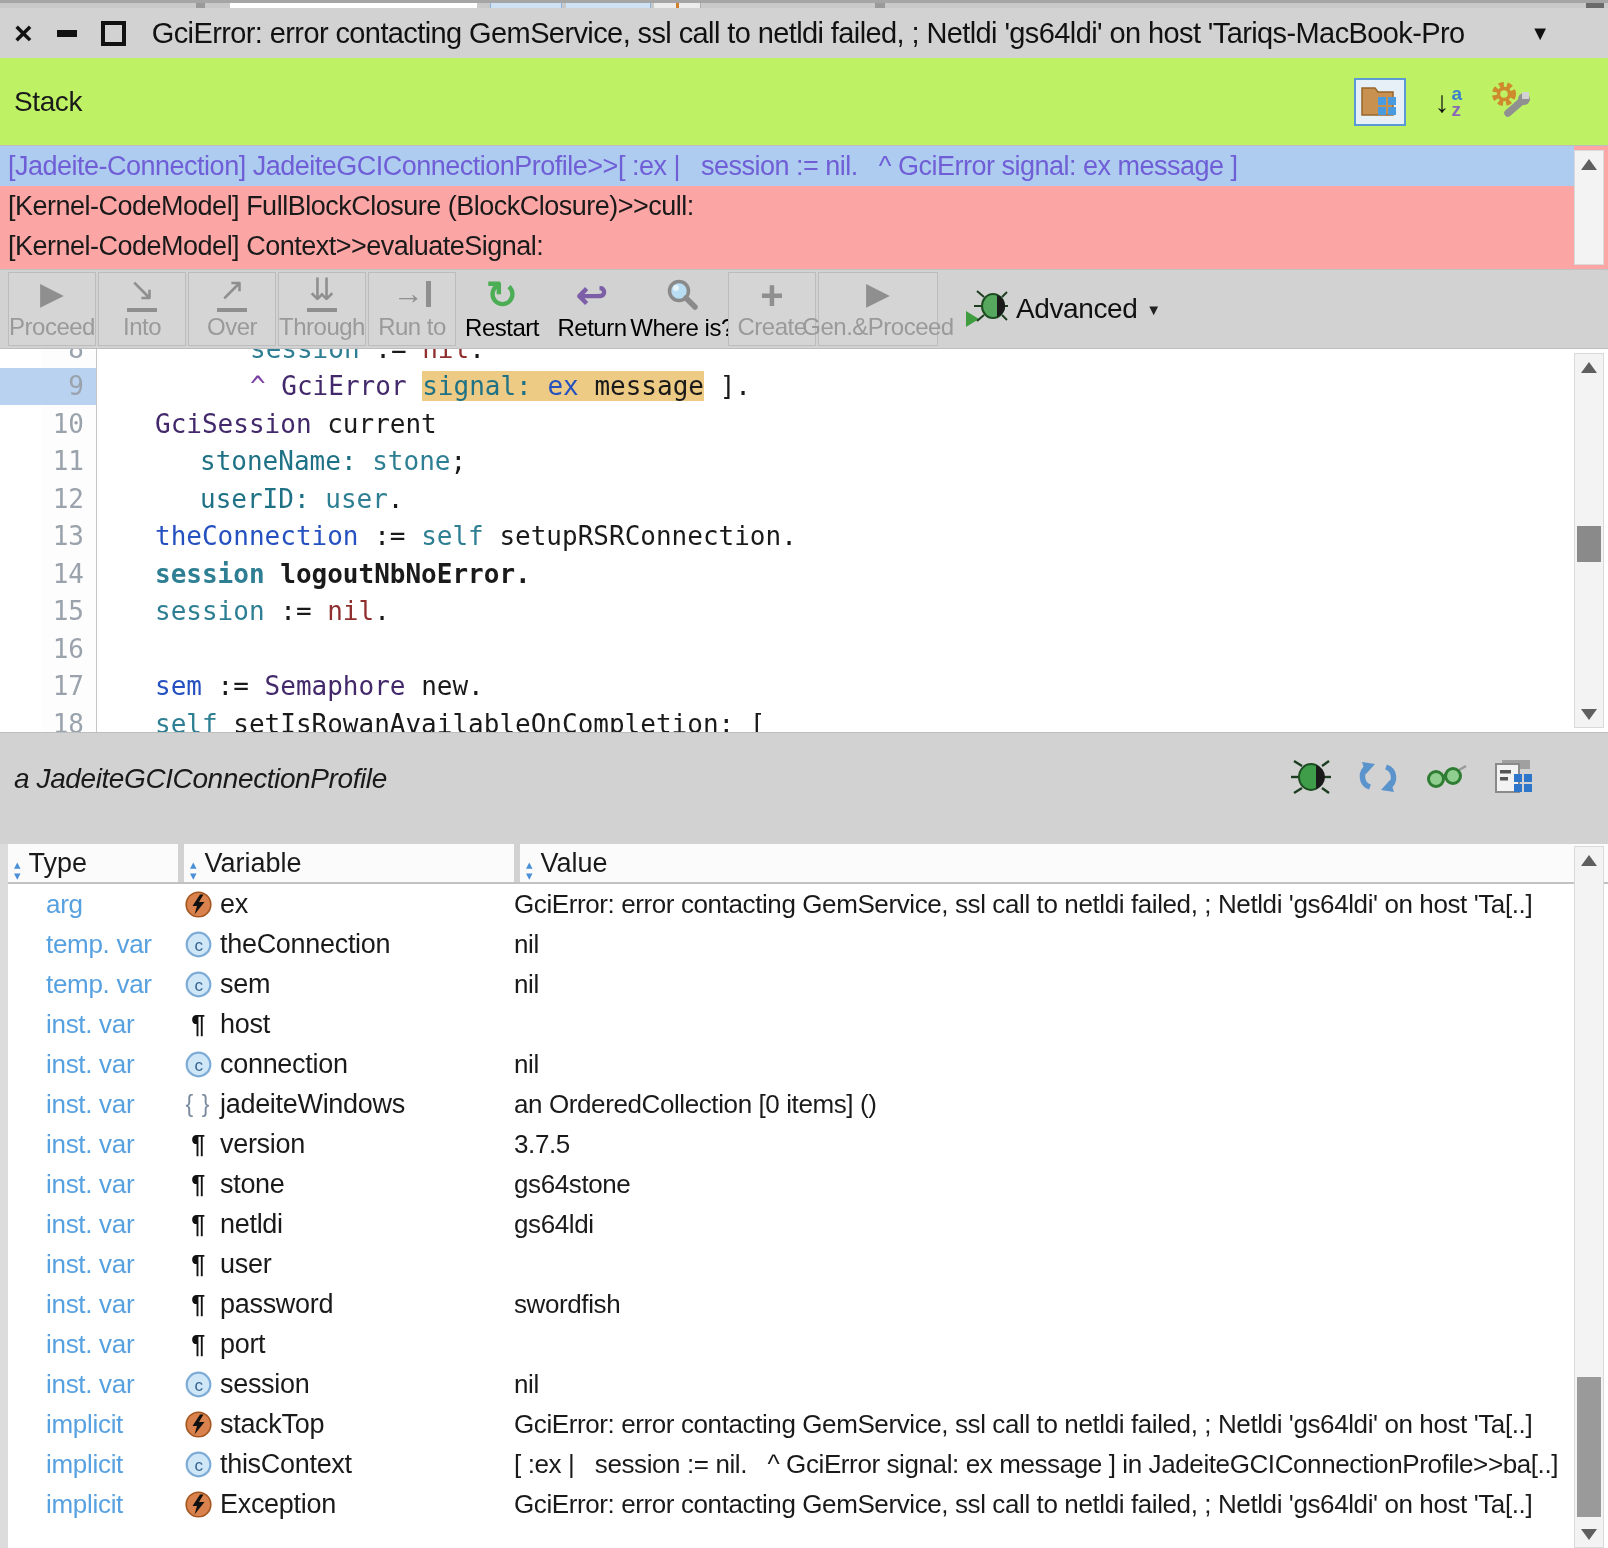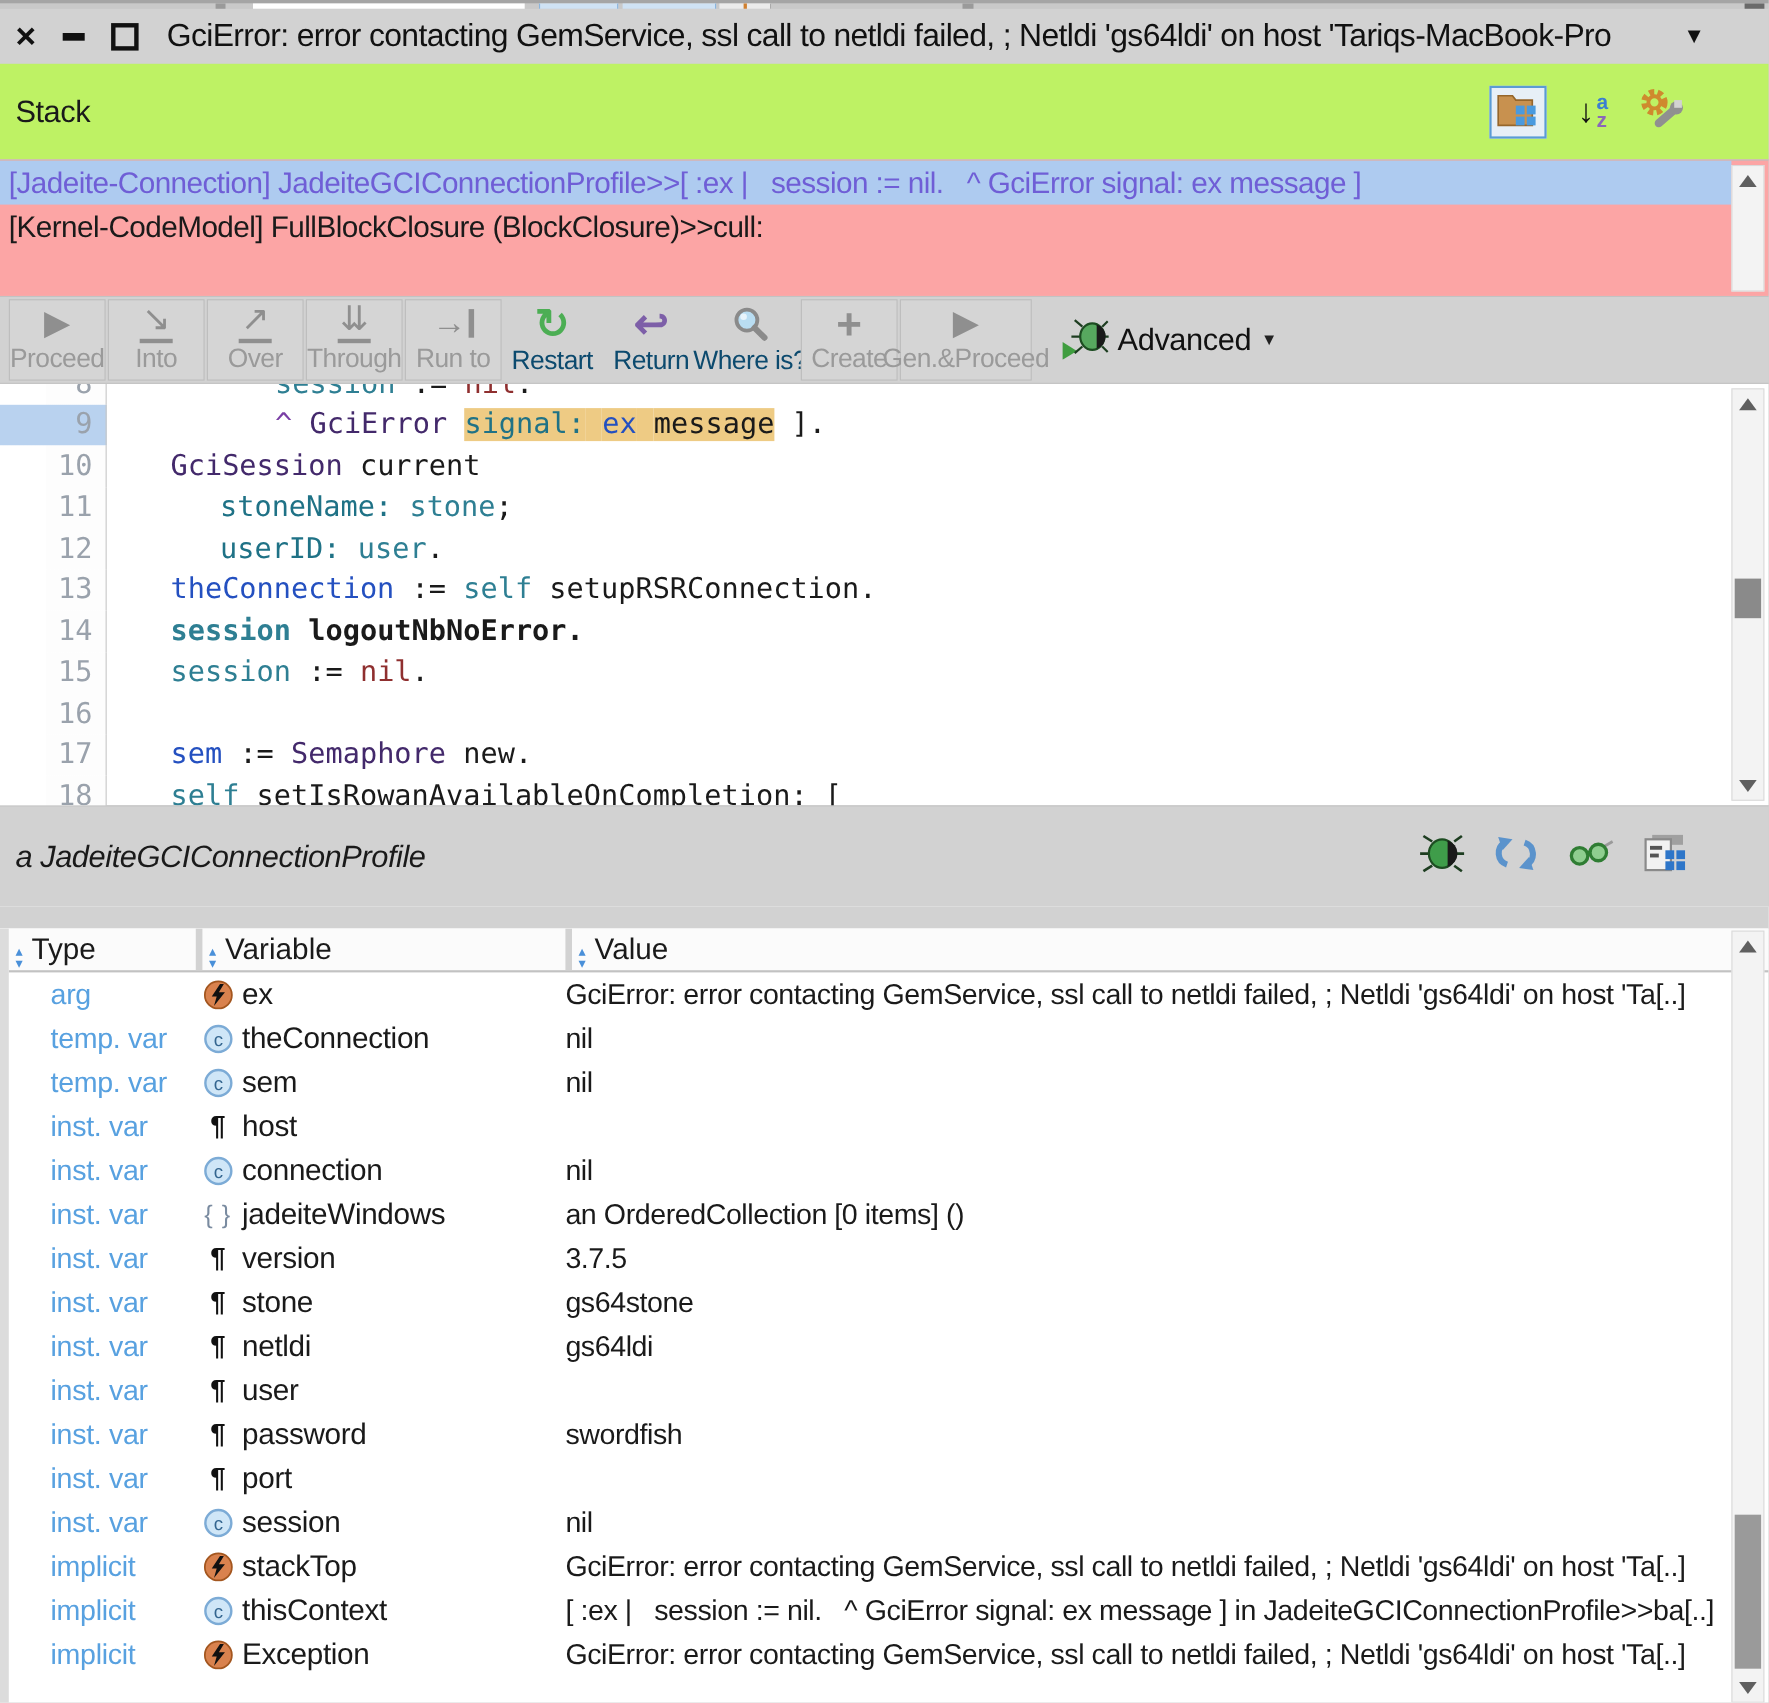--- a/index.html
+++ b/index.html
@@ -42,21 +42,21 @@
   .toolbar{height:80px;background:#d2d2d2;border-top:1px solid #c2c2c2;border-bottom:1px solid #bdbdbd;
            display:flex;align-items:center;padding-left:8px;box-sizing:border-box;}
   #toolbar-buttons{display:flex;align-items:stretch;height:74px;}
   .tbtn{width:88px;display:flex;flex-direction:column;align-items:center;justify-content:flex-end;
         padding-bottom:4px;box-sizing:border-box;margin-right:2px;}
   .tbtn.wide{width:120px;}
   .tbtn.boxed{border:1px solid #bcbcbc;background:#d5d5d5;}
   .ticon{height:42px;display:flex;align-items:flex-end;justify-content:center;}
   .tlabel{font-size:24px;letter-spacing:-0.5px;margin-top:1px;white-space:nowrap;}
   .tbtn.off .tlabel{color:#9a9a9a;}
-  .tbtn.on .tlabel{color:#0c4a6e;}
+  .tbtn.on .tlabel{color:#000000;}
   .uico{font-size:31px;line-height:36px;}
   .gi{color:#8f8f8f;}
   .underl{border-bottom:4px solid #8f8f8f;padding:0 2px;}
   .plus{font-size:40px;font-weight:bold;line-height:34px;}
   .green{color:#4cae54;font-size:38px;font-weight:bold;}
   .purple{color:#7d5fa8;font-size:38px;font-weight:bold;}
   .runto-wrap{display:inline-flex;align-items:center;}
   .runto-bar{display:inline-block;width:5px;height:26px;background:#8f8f8f;margin-left:2px;}
   .advanced{display:flex;align-items:center;margin-left:22px;}
   .advanced .alabel{font-size:28px;letter-spacing:-0.4px;margin-left:8px;color:#111;}
@@ -157,20 +157,21 @@
             <circle cx="34" cy="19" r="6" fill="#909090"></circle>
             <rect x="32" y="12" width="7" height="7" fill="#d2d2d2"></rect>
           </svg></span>
     </span>
   </div>
 
   <div class="stacklist">
     <div id="stack-list">
         <div class="srow sel">[Jadeite-Connection] JadeiteGCIConnectionProfile&gt;&gt;[ :ex |   session := nil.   ^ GciError signal: ex message ]</div>
         <div class="srow">[Kernel-CodeModel] FullBlockClosure (BlockClosure)&gt;&gt;cull:</div>
+        <div class="srow">[Kernel-CodeModel] Context&gt;&gt;evaluateSignal:</div>
       </div>
     <div class="sb sb-stack">
       <span class="arr" style="top:0;">
           <span class="tri-up"></span>
         </span>
     </div>
   </div>
 
   <div class="toolbar">
     <div id="toolbar-buttons">

